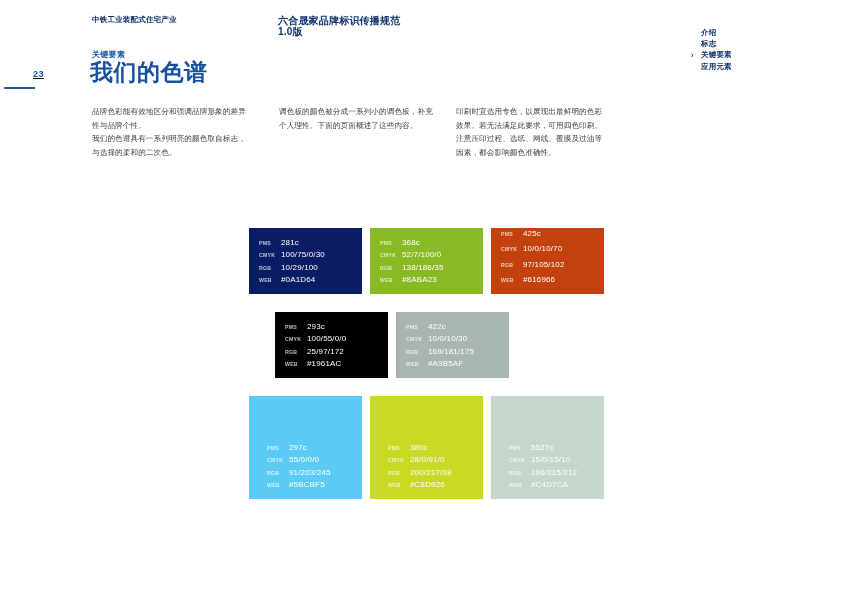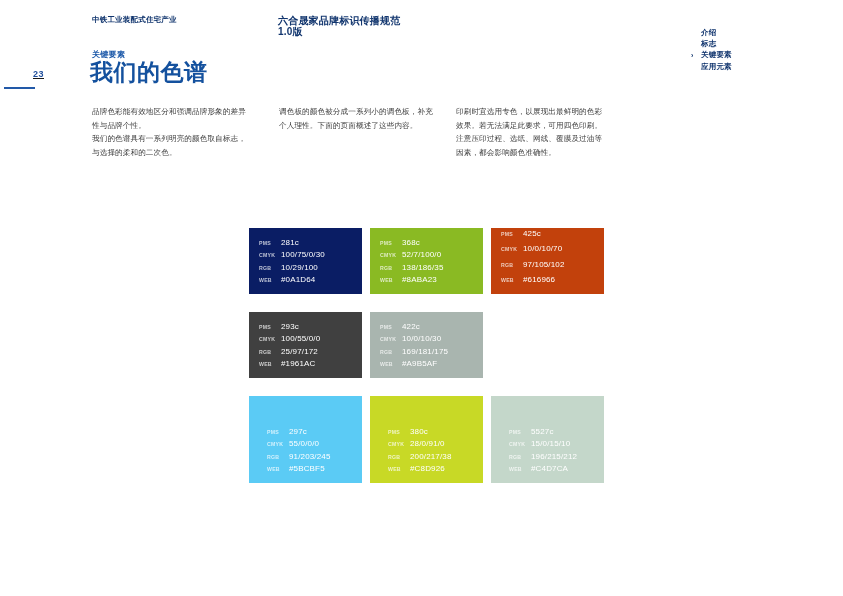--- a/index.html
+++ b/index.html
@@ -151,21 +151,21 @@
 
   .swatch {
     width: 113px;
     height: 66px;
     position: relative;
     display: flex;
     flex-direction: column;
     justify-content: flex-end;
     padding: 0 0 7px 10px;
   }
-  .swatch-row.tall .swatch { height: 87px; padding-left: 18px; }
+  .swatch-row.tall .swatch { height: 103px; padding-left: 18px; }
 
   .spec-row {
     display: flex;
     align-items: baseline;
     line-height: 11.6px;
     white-space: nowrap;
   }
   .spec-label {
     width: 22px;
     flex: 0 0 22px;
@@ -290,21 +290,21 @@
           <span class="spec-value">97/105/102</span>
         </div>
         <div class="spec-row">
           <span class="spec-label">WEB</span>
           <span class="spec-value">#616966</span>
         </div>
       </div>
     </div>
 
     <div class="swatch-row">
-      <div class="swatch" style="background-color: #404040;">
+      <div class="swatch" style="background-color: #000000; margin-left: 26px;">
         <div class="spec-row">
           <span class="spec-label">PMS</span>
           <span class="spec-value">293c</span>
         </div>
         <div class="spec-row">
           <span class="spec-label">CMYK</span>
           <span class="spec-value">100/55/0/0</span>
         </div>
         <div class="spec-row">
           <span class="spec-label">RGB</span>

